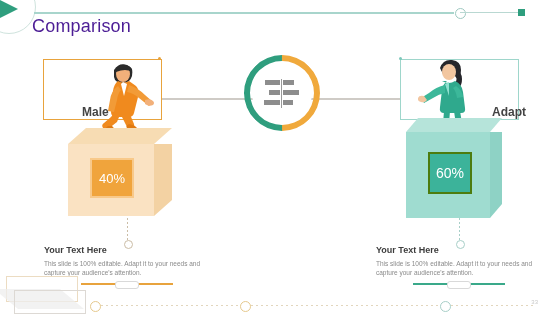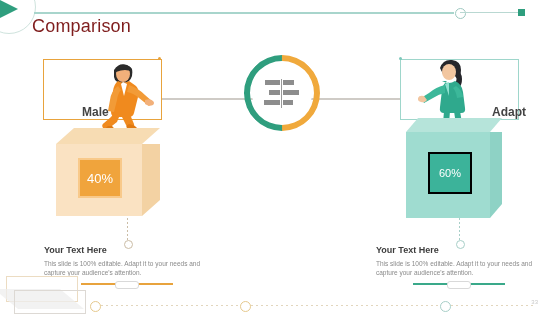--- a/index.html
+++ b/index.html
@@ -34,21 +34,21 @@
     border:1px solid #9ec9c1;border-radius:50%;background:#fff;
   }
   .top-sq{
     position:absolute;left:518px;top:9px;width:7px;height:7px;
     background:#2f9e7e;
   }
 
   
   .title{
     position:absolute;left:32px;top:16px;
-    font-size:18px;color:#7f1d1d;letter-spacing:.2px;
+    font-size:18px;color:#4c1d95;letter-spacing:.2px;
   }
 
   
   .lbl-box{
     position:absolute;background:#fff;
   }
   .lbl-box.male{
     left:43px;top:59px;width:117px;height:59px;
     border:1px solid #e8a33d;
   }
@@ -103,21 +103,21 @@
   .cmp-icon .bar{position:absolute;height:5px;background:#8d8d8d;}
   .cmp-icon .bl1{left:1px;top:1px;width:15px;}
   .cmp-icon .bl2{left:5px;top:11px;width:11px;}
   .cmp-icon .bl3{left:0px;top:21px;width:16px;}
   .cmp-icon .br1{left:19px;top:1px;width:11px;}
   .cmp-icon .br2{left:19px;top:11px;width:16px;}
   .cmp-icon .br3{left:19px;top:21px;width:10px;}
 
   
   .box-wrap{position:absolute;}
-  .box-wrap.male{left:56px;top:128px;width:106px;height:90px;}
+  .box-wrap.male{left:68px;top:128px;width:106px;height:90px;}
   .box-wrap.female{left:406px;top:118px;width:96px;height:100px;}
 
   .box-top{position:absolute;}
   .box-front{position:absolute;}
   .box-side{position:absolute;}
 
   
   .male .box-top{
     left:0;top:0;width:86px;height:16px;background:#f7dcb3;
     clip-path:polygon(18px 0, 100% 0, 86px 100%, 0 100%);
@@ -139,22 +139,22 @@
     left:0;top:0;width:96px;height:14px;background:#b6e4da;
     clip-path:polygon(12px 0, 100% 0, 84px 100%, 0 100%);
   }
   .female .box-front{left:0;top:14px;width:84px;height:86px;background:#9fdcd0;}
   .female .box-side{
     left:84px;top:14px;width:12px;height:86px;background:#8ed2c5;
     clip-path:polygon(0 0,100% -14px,100% 72px,0 100%);
   }
   .female .pct{
     position:absolute;left:22px;top:34px;width:44px;height:42px;
-    background:#3cb39a;border:2px solid #000000;box-sizing:border-box;
-    color:#fff;font-size:11px;display:flex;align-items:center;justify-content:center;
+    background:#3cb39a;border:2px solid #4d7c0f;box-sizing:border-box;
+    color:#fff;font-size:14px;display:flex;align-items:center;justify-content:center;
   }
 
   
   .dconn{position:absolute;width:1px;}
   .dconn .line{
     position:absolute;left:0;top:0;width:1px;height:100%;
     background-image:linear-gradient(#cbbda6 50%,transparent 0);
     background-size:1px 4px;
   }
   .dconn.female .line{background-image:linear-gradient(#a8cfc8 50%,transparent 0);}

